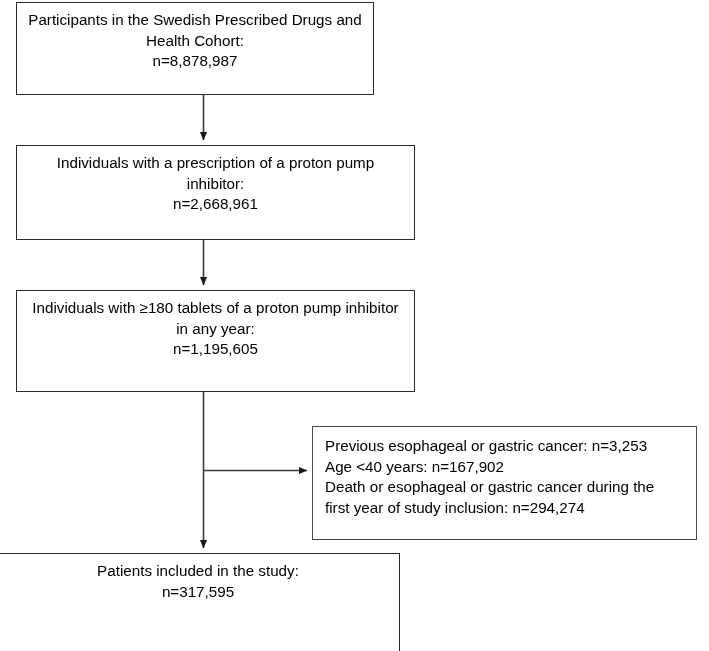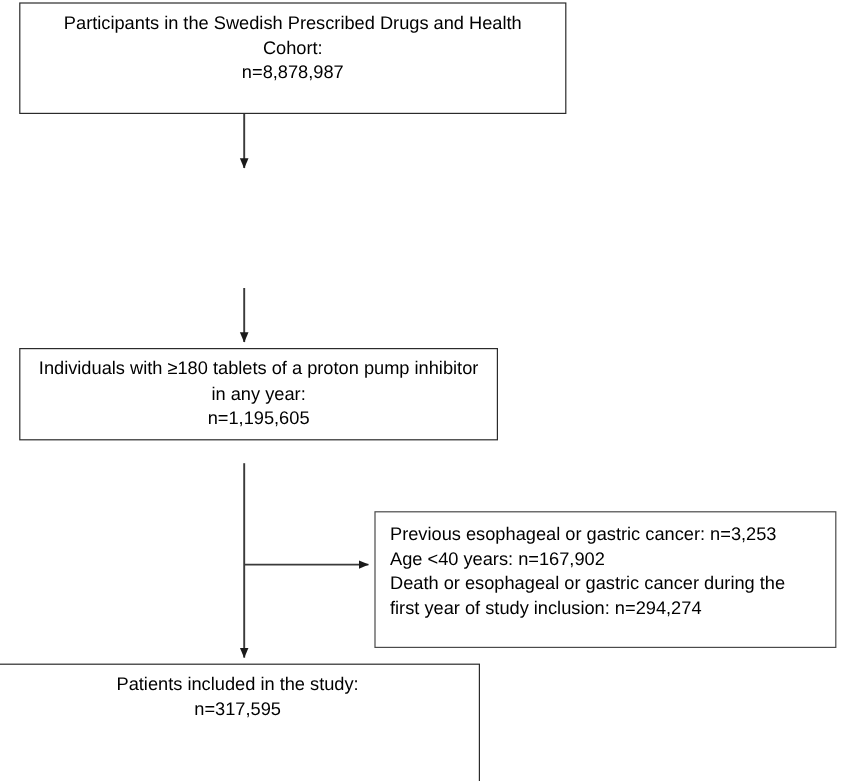--- a/index.html
+++ b/index.html
@@ -34,23 +34,23 @@
     padding: 7px 10px 0 10px;
   }
   
   .exclusion {
     text-align: left;
     padding: 9px 15px 0 12px;
     border-color: #4a4a4a;
   }
 
   
-  #box-cohort    { left: 16px;  top: 2px;   width: 456px; height: 93px; }
+  #box-cohort    { left: 16px;  top: 2px;   width: 358px; height: 93px; }
   #box-ppi-rx    { left: 16px;  top: 145px; width: 399px; height: 95px; }
-  #box-ppi-180   { left: 16px;  top: 290px; width: 399px; height: 77px; }
+  #box-ppi-180   { left: 16px;  top: 290px; width: 399px; height: 102px; }
   #box-exclusion { left: 312px; top: 426px; width: 385px; height: 114px; }
   #box-included  { left: -4px;  top: 553px; width: 404px; height: 104px; }
 
   
   #connectors {
     position: absolute;
     left: 0;
     top: 0;
     width: 709px;
     height: 651px;
@@ -76,20 +76,24 @@
     <line x1="203.5" y1="386" x2="203.5" y2="548" stroke="#3a3a3a" stroke-width="1.6" marker-end="url(#arrowhead)"></line>
 
     <line x1="203.5" y1="470.5" x2="307" y2="470.5" stroke="#3a3a3a" stroke-width="1.6" marker-end="url(#arrowhead)"></line>
   </svg>
 
   <div class="node stage" id="box-cohort">
     <span class="txt">Participants in the Swedish Prescribed Drugs and Health Cohort:
 n=8,878,987</span>
   </div>
 
+  <div class="node stage" id="box-ppi-rx">
+    <span class="txt">Individuals with a prescription of a proton pump inhibitor:
+n=2,668,961</span>
+  </div>
 
   <div class="node stage" id="box-ppi-180">
     <span class="txt">Individuals with ≥180 tablets of a proton pump inhibitor in any year:
 n=1,195,605</span>
   </div>
 
   <div class="node exclusion" id="box-exclusion">
     <span class="txt">Previous esophageal or gastric cancer: n=3,253
 Age &lt;40 years: n=167,902
 Death or esophageal or gastric cancer during the first year of study inclusion: n=294,274</span>

